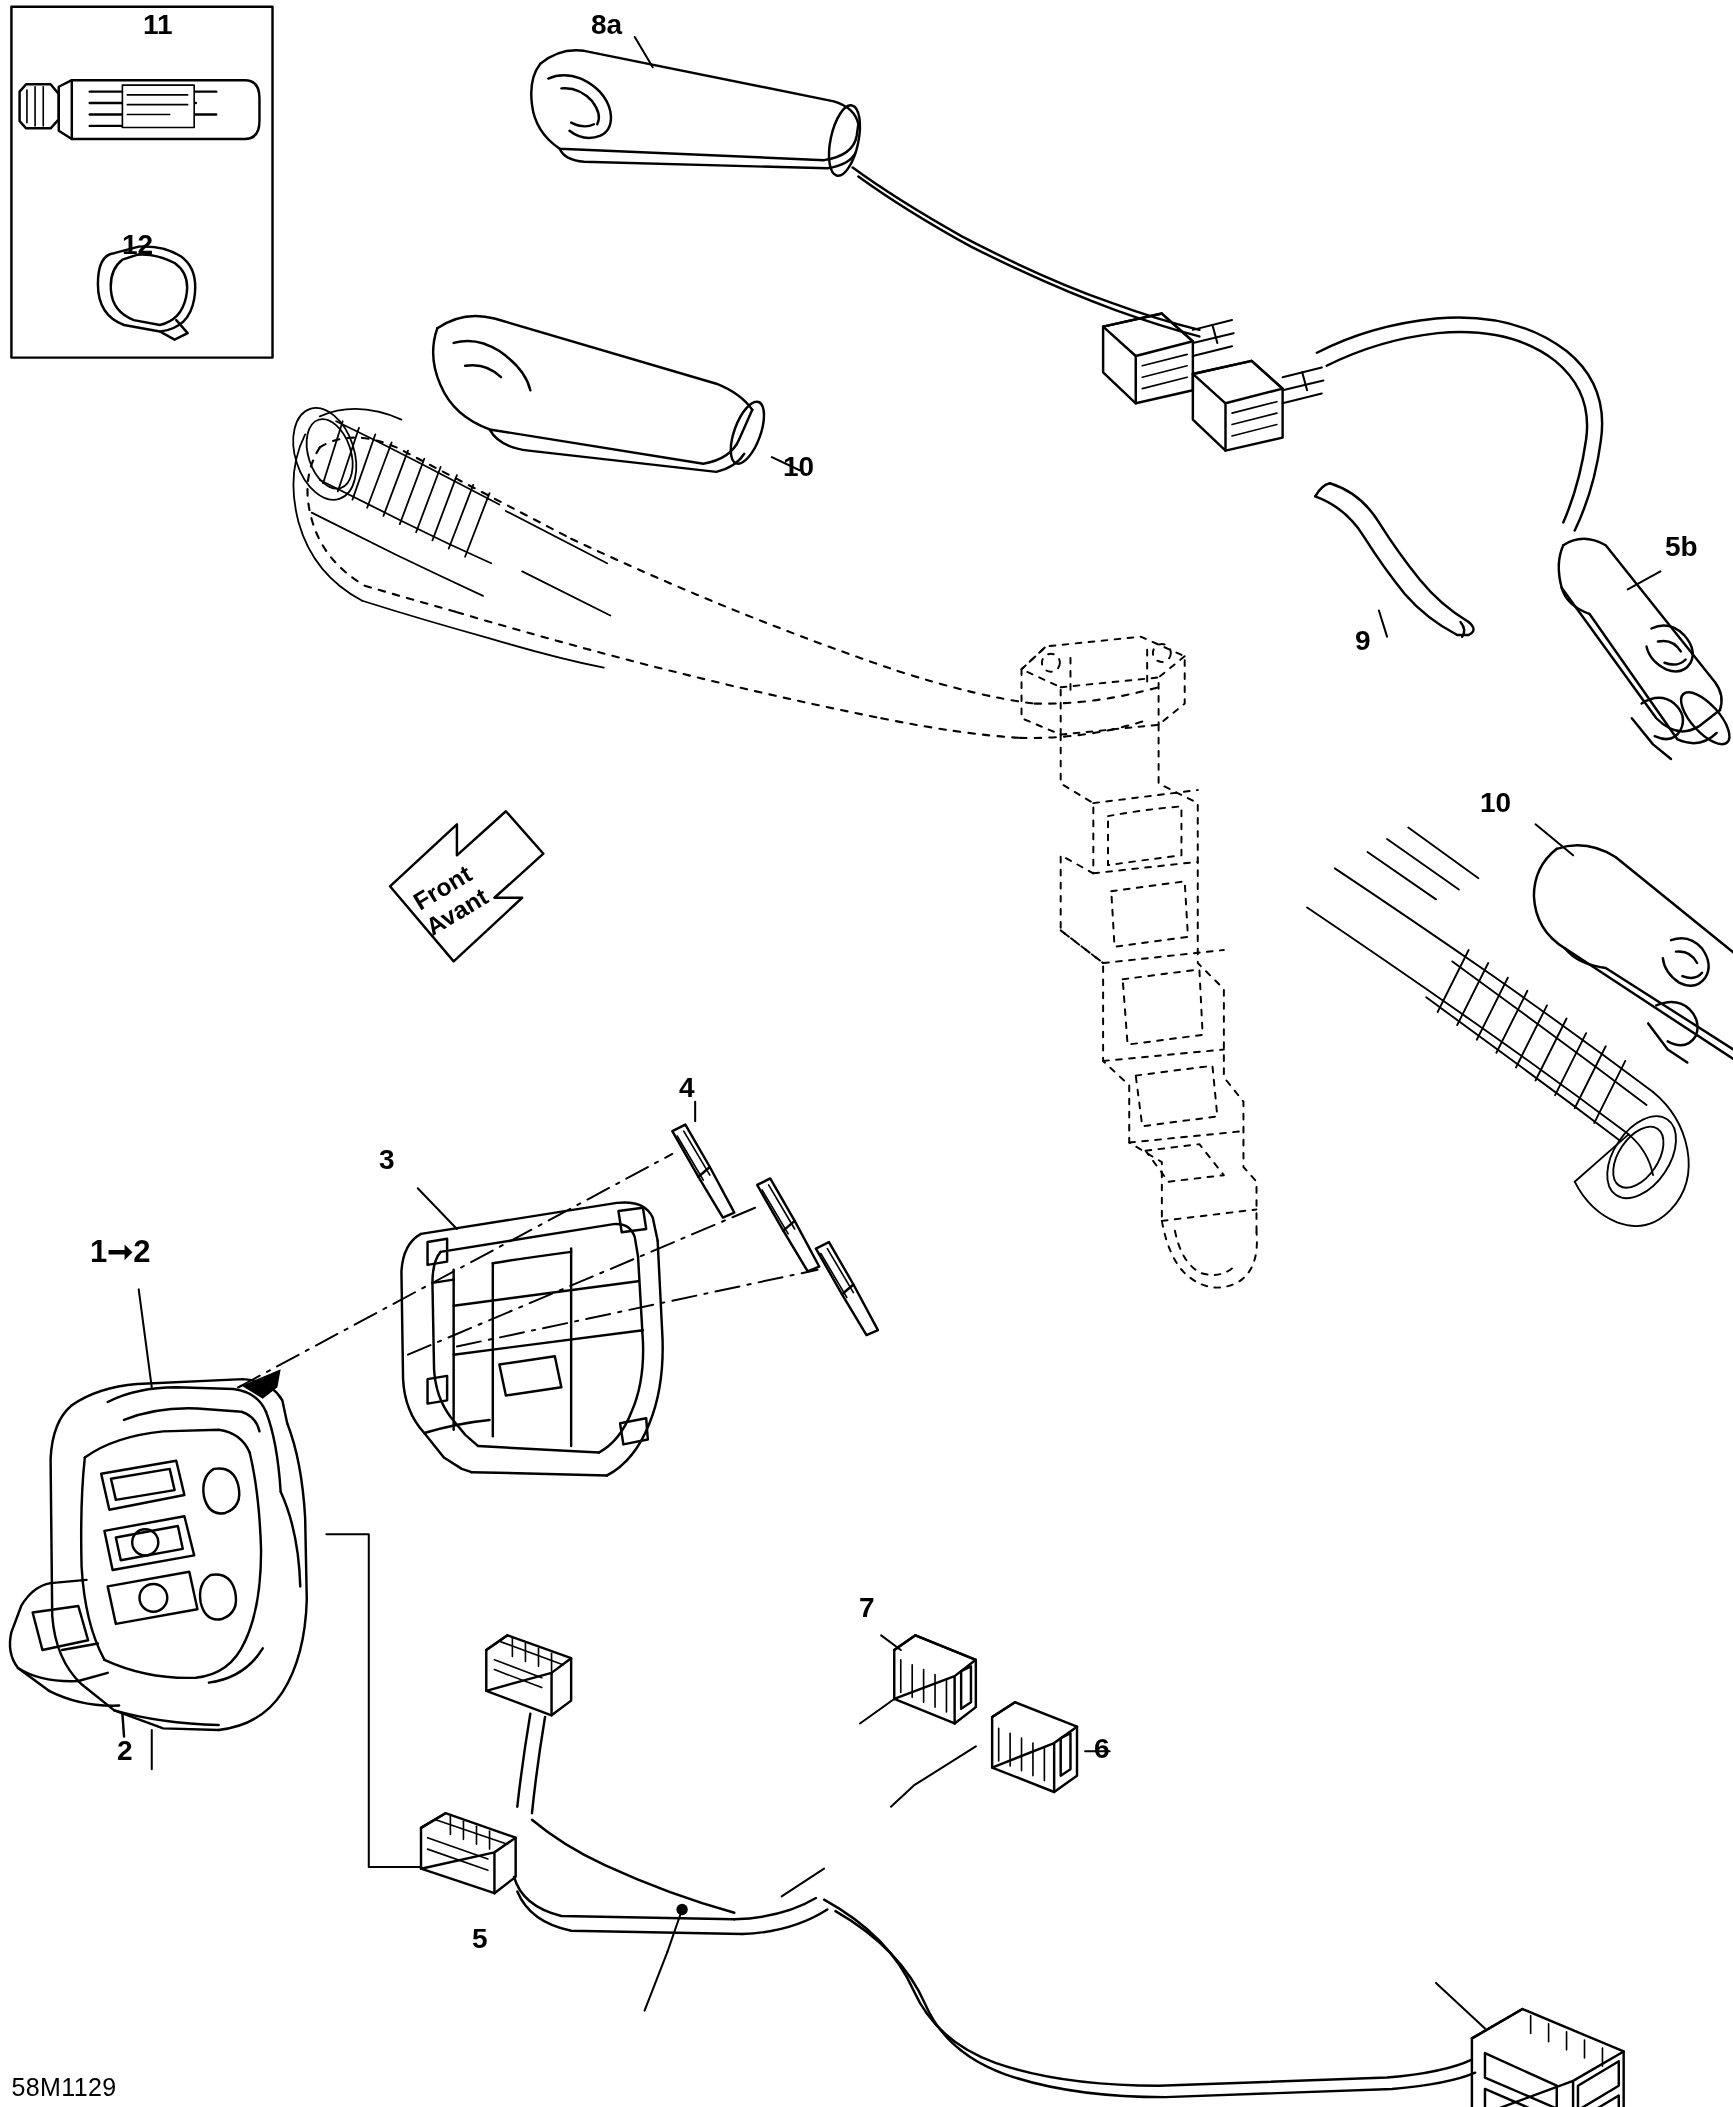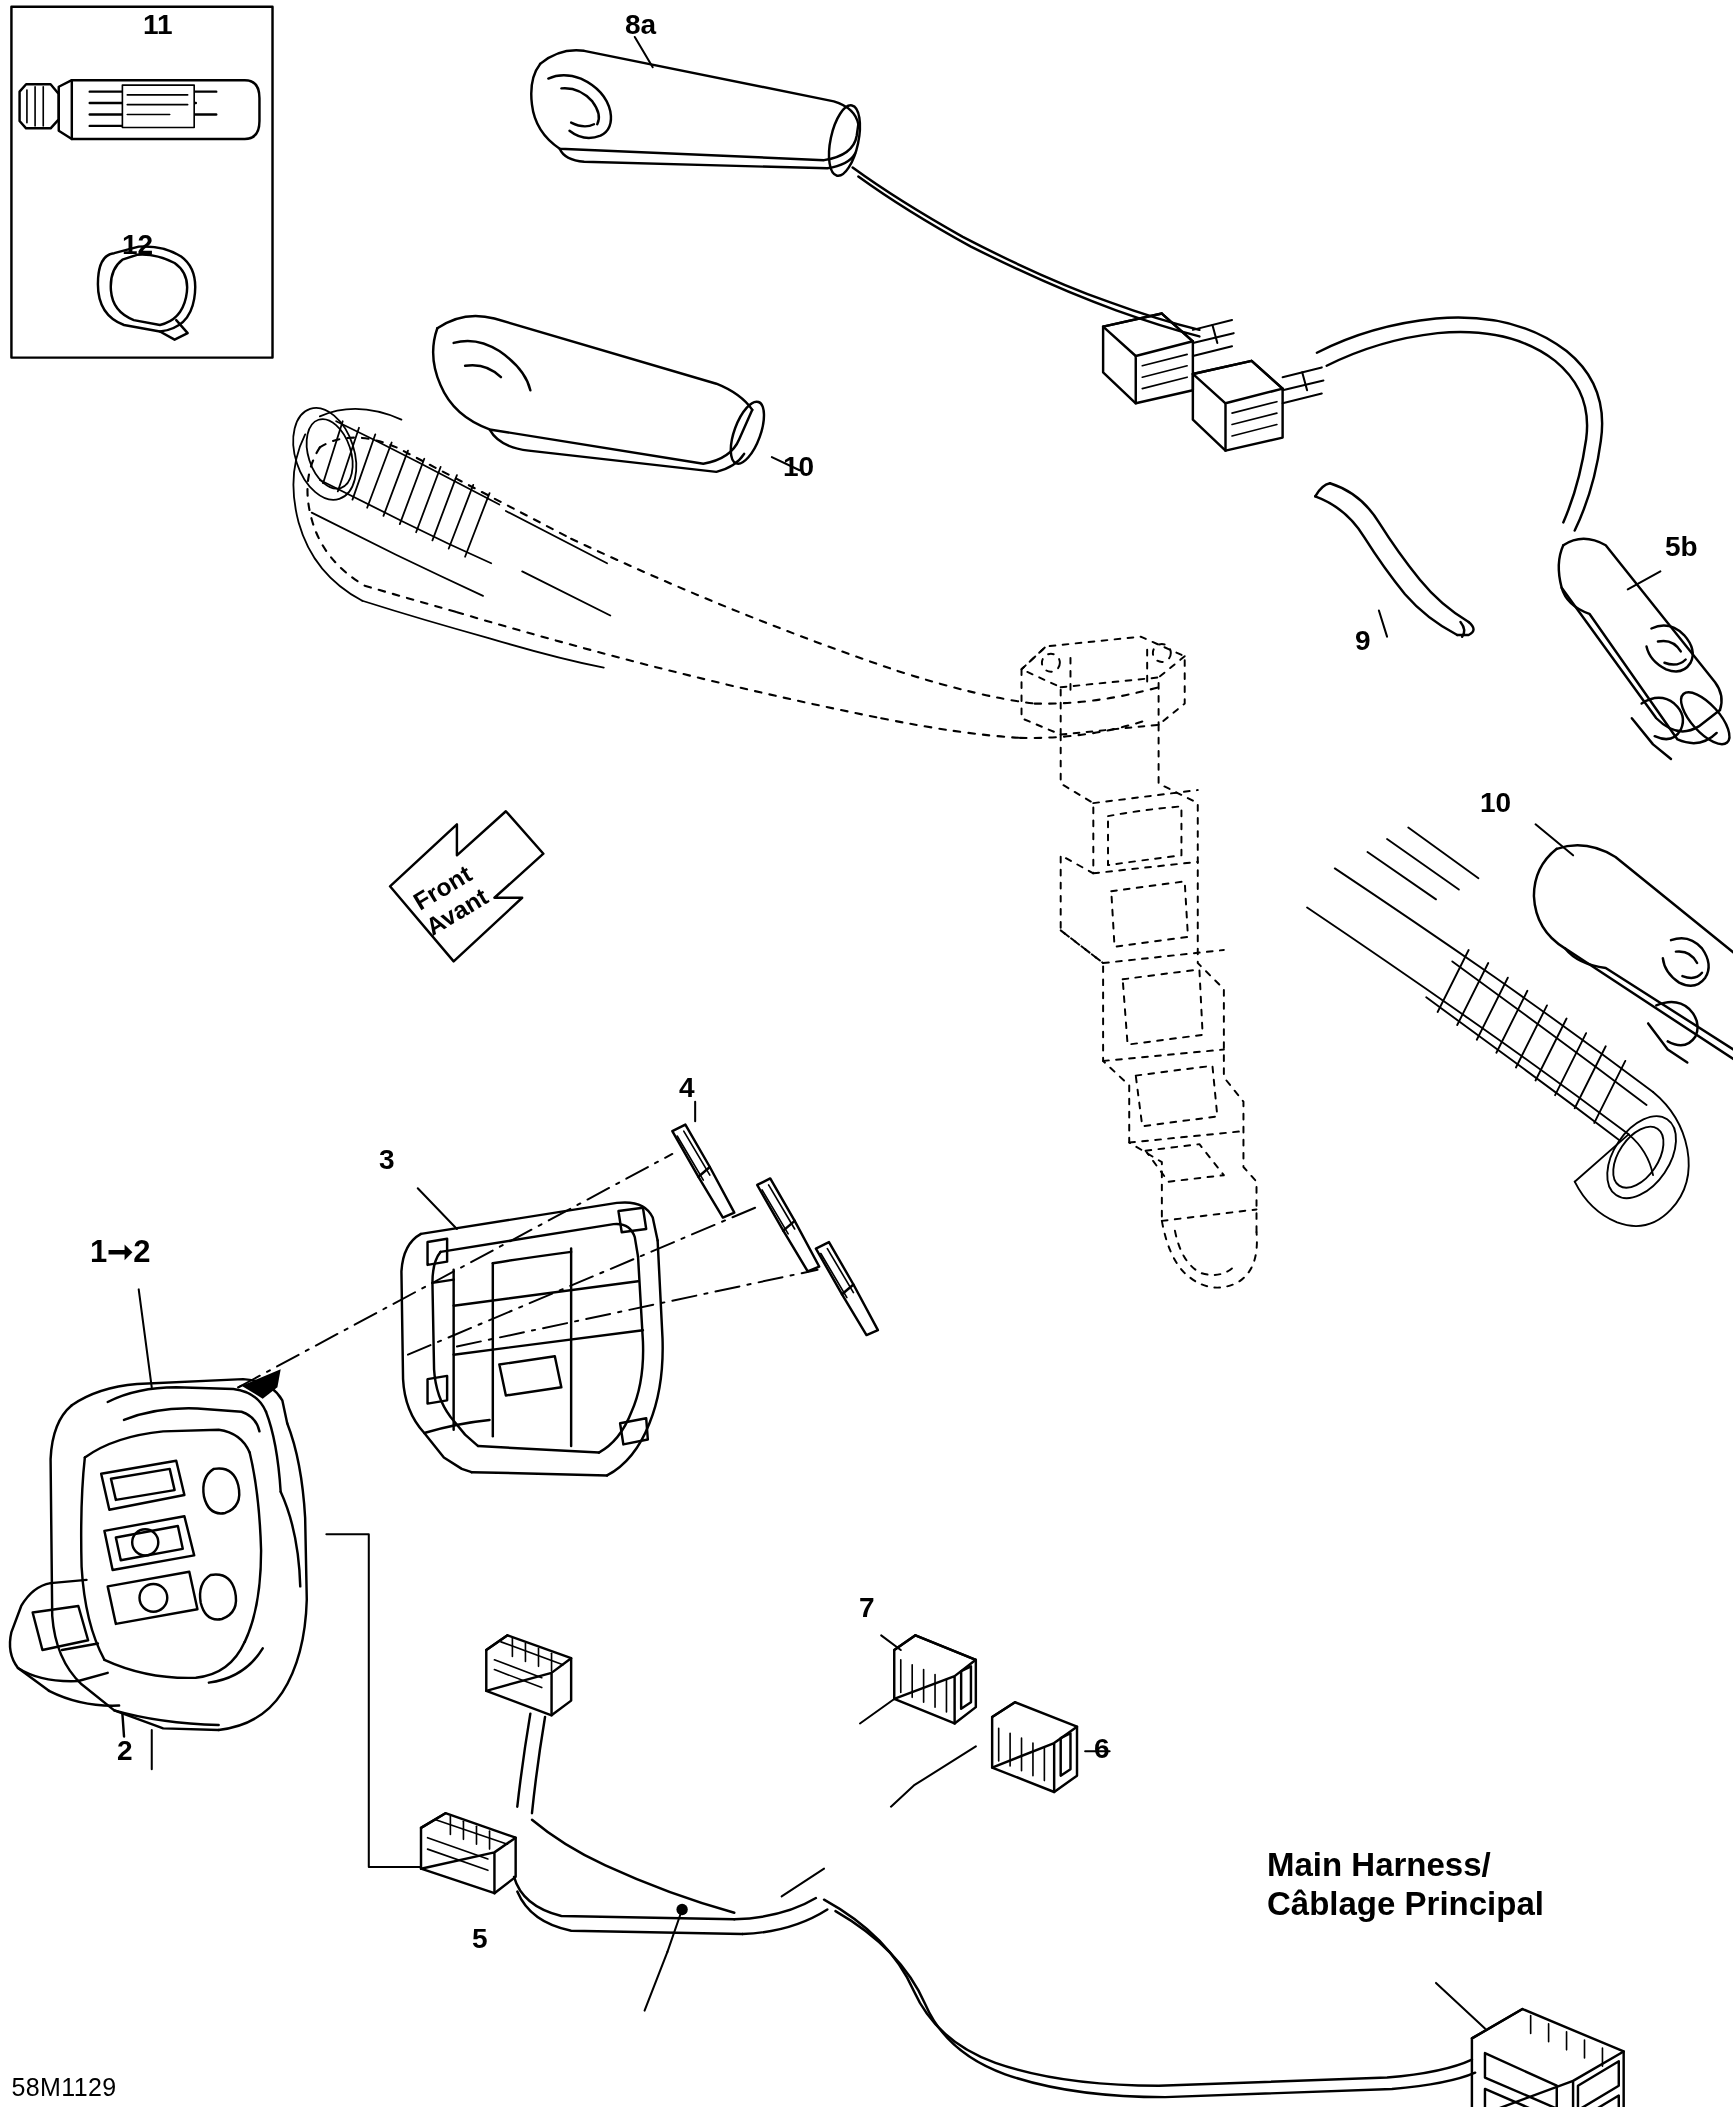--- a/index.html
+++ b/index.html
@@ -433,36 +433,34 @@
       <g stroke-width="2.5">
         <path d="M818 2392 L790 2464"></path>
         <path d="M958 2324 L1010 2290"></path>
       </g>
 
     </g>
   </svg>
 
   <div class="lbl" style="left:143px; top:8.2px;">11</div>
   <div class="lbl" style="left:122px; top:200px;margin-top:28px;">12</div>
-  <div class="lbl" style="left:625px; top:8.2px;">8a</div>
+  <div class="lbl" style="left:591px; top:8.2px;">8a</div>
   <div class="lbl" style="left:783px; top:450px;">10</div>
   <div class="lbl" style="left:1665px; top:530px;">5b</div>
   <div class="lbl" style="left:1355px; top:624px;">9</div>
   <div class="lbl" style="left:1480px; top:786px;">10</div>
   <div class="lbl" style="left:679px; top:1071px;">4</div>
   <div class="lbl" style="left:379px; top:1143px;">3</div>
   <div class="lbl big" style="left:90px; top:1234px;">1➞2</div>
   <div class="lbl" style="left:117px; top:1734px;">2</div>
   <div class="lbl" style="left:859px; top:1591px;">7</div>
   <div class="lbl" style="left:1094px; top:1732px;">6</div>
   <div class="lbl" style="left:472px; top:1922px;">5</div>
 
   <div class="lbl frontavant" style="left:397px; top:872px; width:106px;">Front
 Avant</div>
 
-  <div class="lbl note" style="left:1267px; top:1846px;">Main Harness/
-Câblage Principal</div>
 
 
   <div class="lbl code" style="left:11.4px; top:2073px;">58M1129</div>
 
 </div>
 
 
 </body></html>

